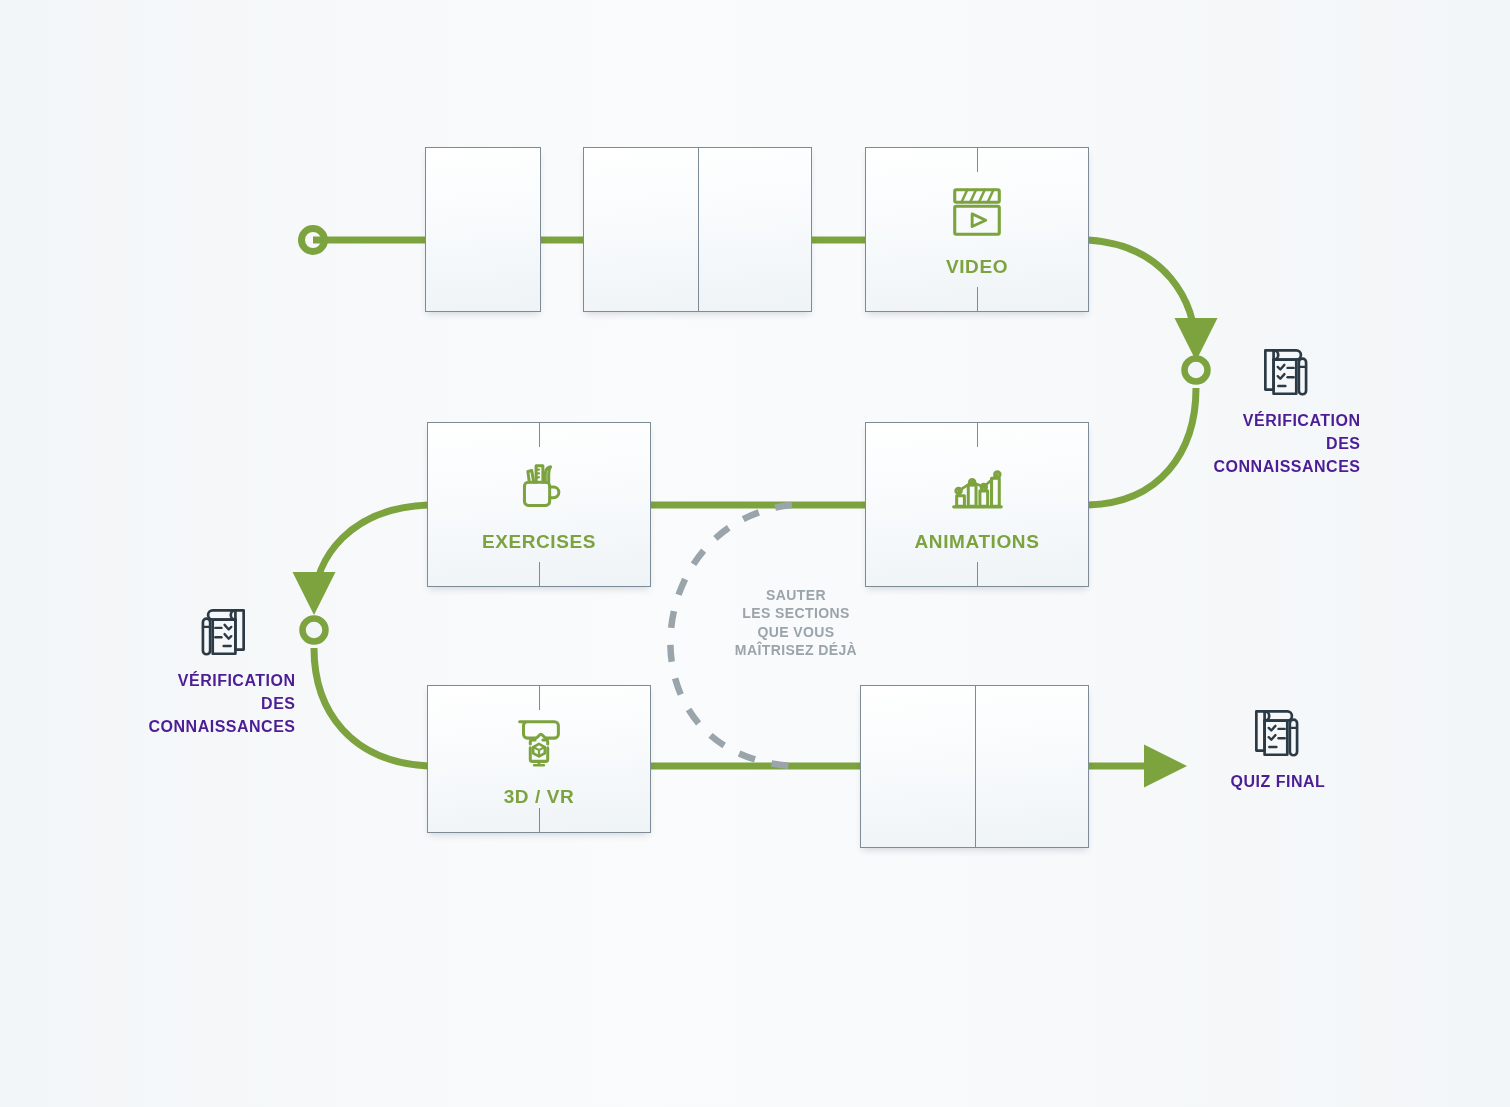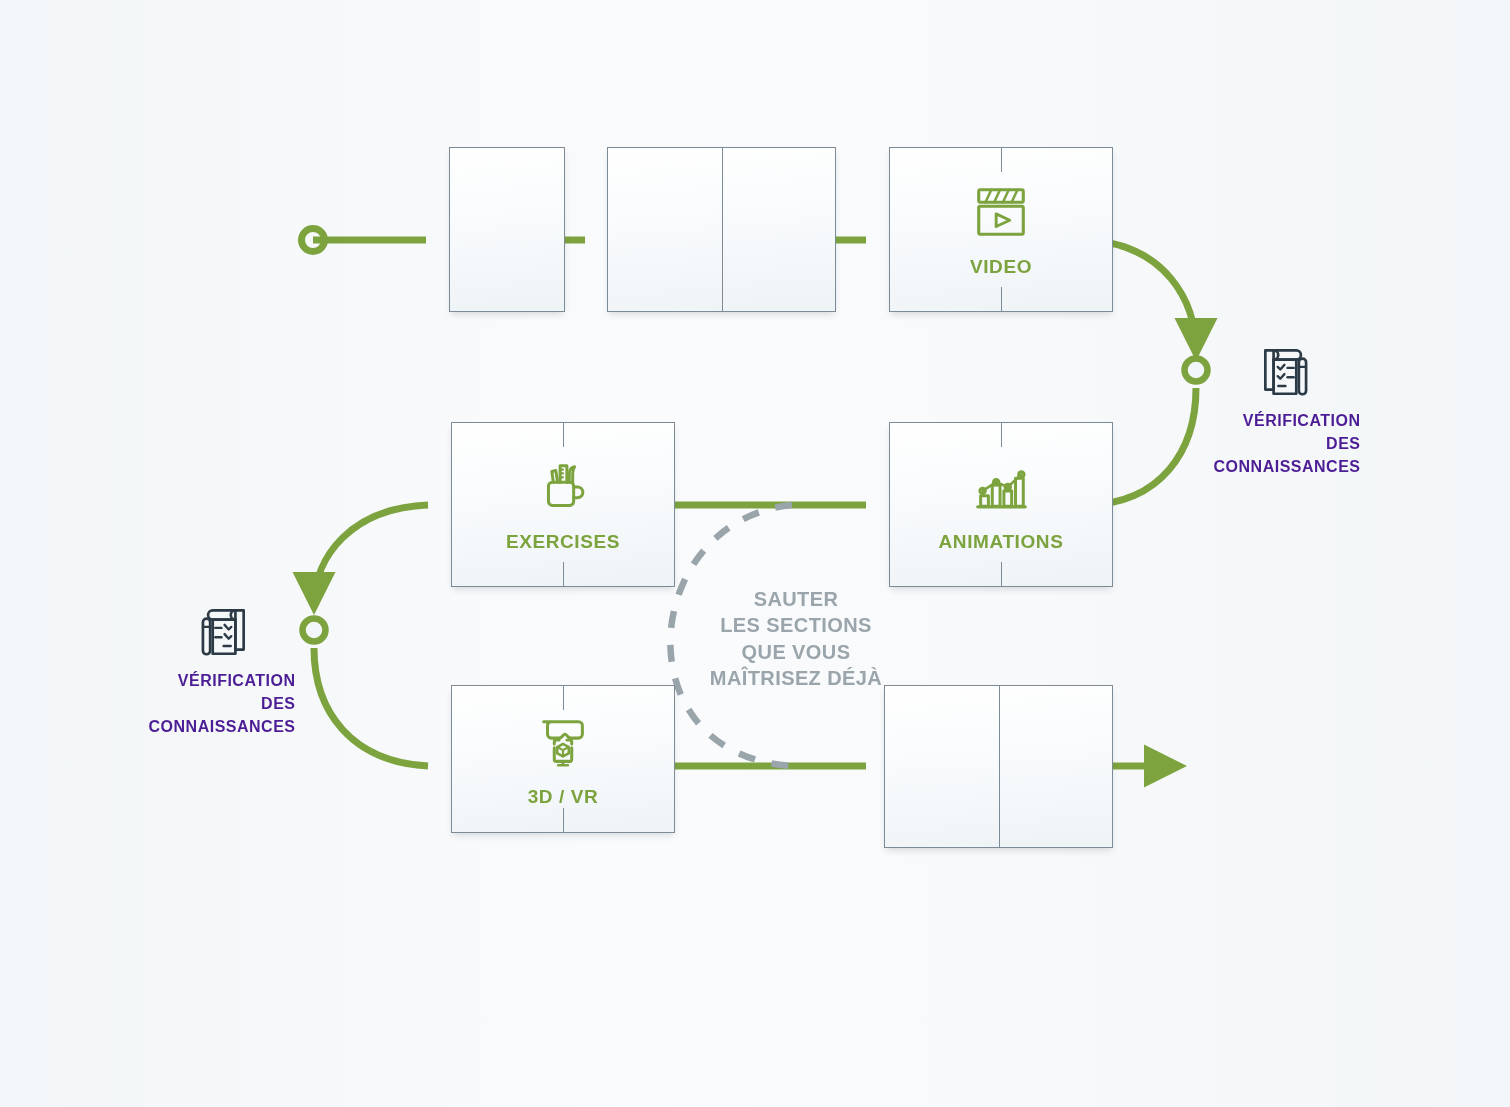--- a/index.html
+++ b/index.html
@@ -42,21 +42,20 @@
   svg.layer.over  { z-index: 4; }
 
   
   .box {
     position: absolute;
     background: #f7fafb;
     border: 1px solid #7c8b95;
     box-sizing: border-box;
     z-index: 3;
     box-shadow: 0 4px 7px -2px rgba(40,55,70,0.17);
-    margin-left: 24px;
   }
   .box .inner-sheen {
     position: absolute;
     left: 0; top: 0; right: 0; bottom: 0;
     background: linear-gradient(175deg, #ffffff 0%, #f6f9fb 60%, #eef3f6 100%);
     pointer-events: none;
   }
   
   .divider {
     position: absolute;
@@ -124,21 +123,21 @@
     text-align: right;
     text-transform: uppercase;
   }
 
   
   .skip-note {
     position: absolute;
     z-index: 5;
     width: 260px;
     text-align: center;
-    font-size: 20px;
+    font-size: 14px;
     font-weight: 700;
     letter-spacing: 0.4px;
     line-height: 1.32;
     color: #9aa4ab;
     text-transform: uppercase;
   }
 </style>
 </head>
 <body>
 
@@ -312,20 +311,37 @@
       <path d="M47 21 a3.5 3.5 0 0 1 3.5 3.5 v27.5 a3.5 3.5 0 0 1 -7 0 v-27.5 a3.5 3.5 0 0 1 3.5 -3.5 z"></path>
       <path d="M43.5 29 h7" stroke-width="2.1"></path>
     </svg>
     <div class="ms-label">
       <div>VÉRIFICATION</div>
       <div>DES</div>
       <div>CONNAISSANCES</div>
     </div>
   </div>
 
+  <div class="milestone" style="left:1163px; top:698px;">
+    <svg class="ms-icon" viewBox="0 0 64 64" fill="none" stroke="#2b3a45" stroke-width="2.6" stroke-linejoin="round" stroke-linecap="round">
+      <path d="M11 13 h8 v38 h-8 z"></path>
+      <path d="M19 13 h22 a4.5 4.5 0 0 1 0 9 h-22 a4.5 4.5 0 0 0 0 -9 z"></path>
+      <path d="M19 22 h22 v33 h-22 z"></path>
+      <path d="M23 29 l2.5 2.5 l4 -4.5" stroke-width="2.3"></path>
+      <path d="M32.5 30 h6" stroke-width="2.3"></path>
+      <path d="M23 38 l2.5 2.5 l4 -4.5" stroke-width="2.3"></path>
+      <path d="M32.5 39 h6" stroke-width="2.3"></path>
+      <path d="M23.5 47.5 h7" stroke-width="2.3"></path>
+      <path d="M47 21 a3.5 3.5 0 0 1 3.5 3.5 v27.5 a3.5 3.5 0 0 1 -7 0 v-27.5 a3.5 3.5 0 0 1 3.5 -3.5 z"></path>
+      <path d="M43.5 29 h7" stroke-width="2.1"></path>
+    </svg>
+    <div class="ms-label">
+      <div>QUIZ FINAL</div>
+    </div>
+  </div>
 
   <div class="skip-note" style="left:666px; top:586px;">
     <div>SAUTER</div>
     <div>LES SECTIONS</div>
     <div>QUE VOUS</div>
     <div>MAÎTRISEZ DÉJÀ</div>
   </div>
 
 </div>
 

